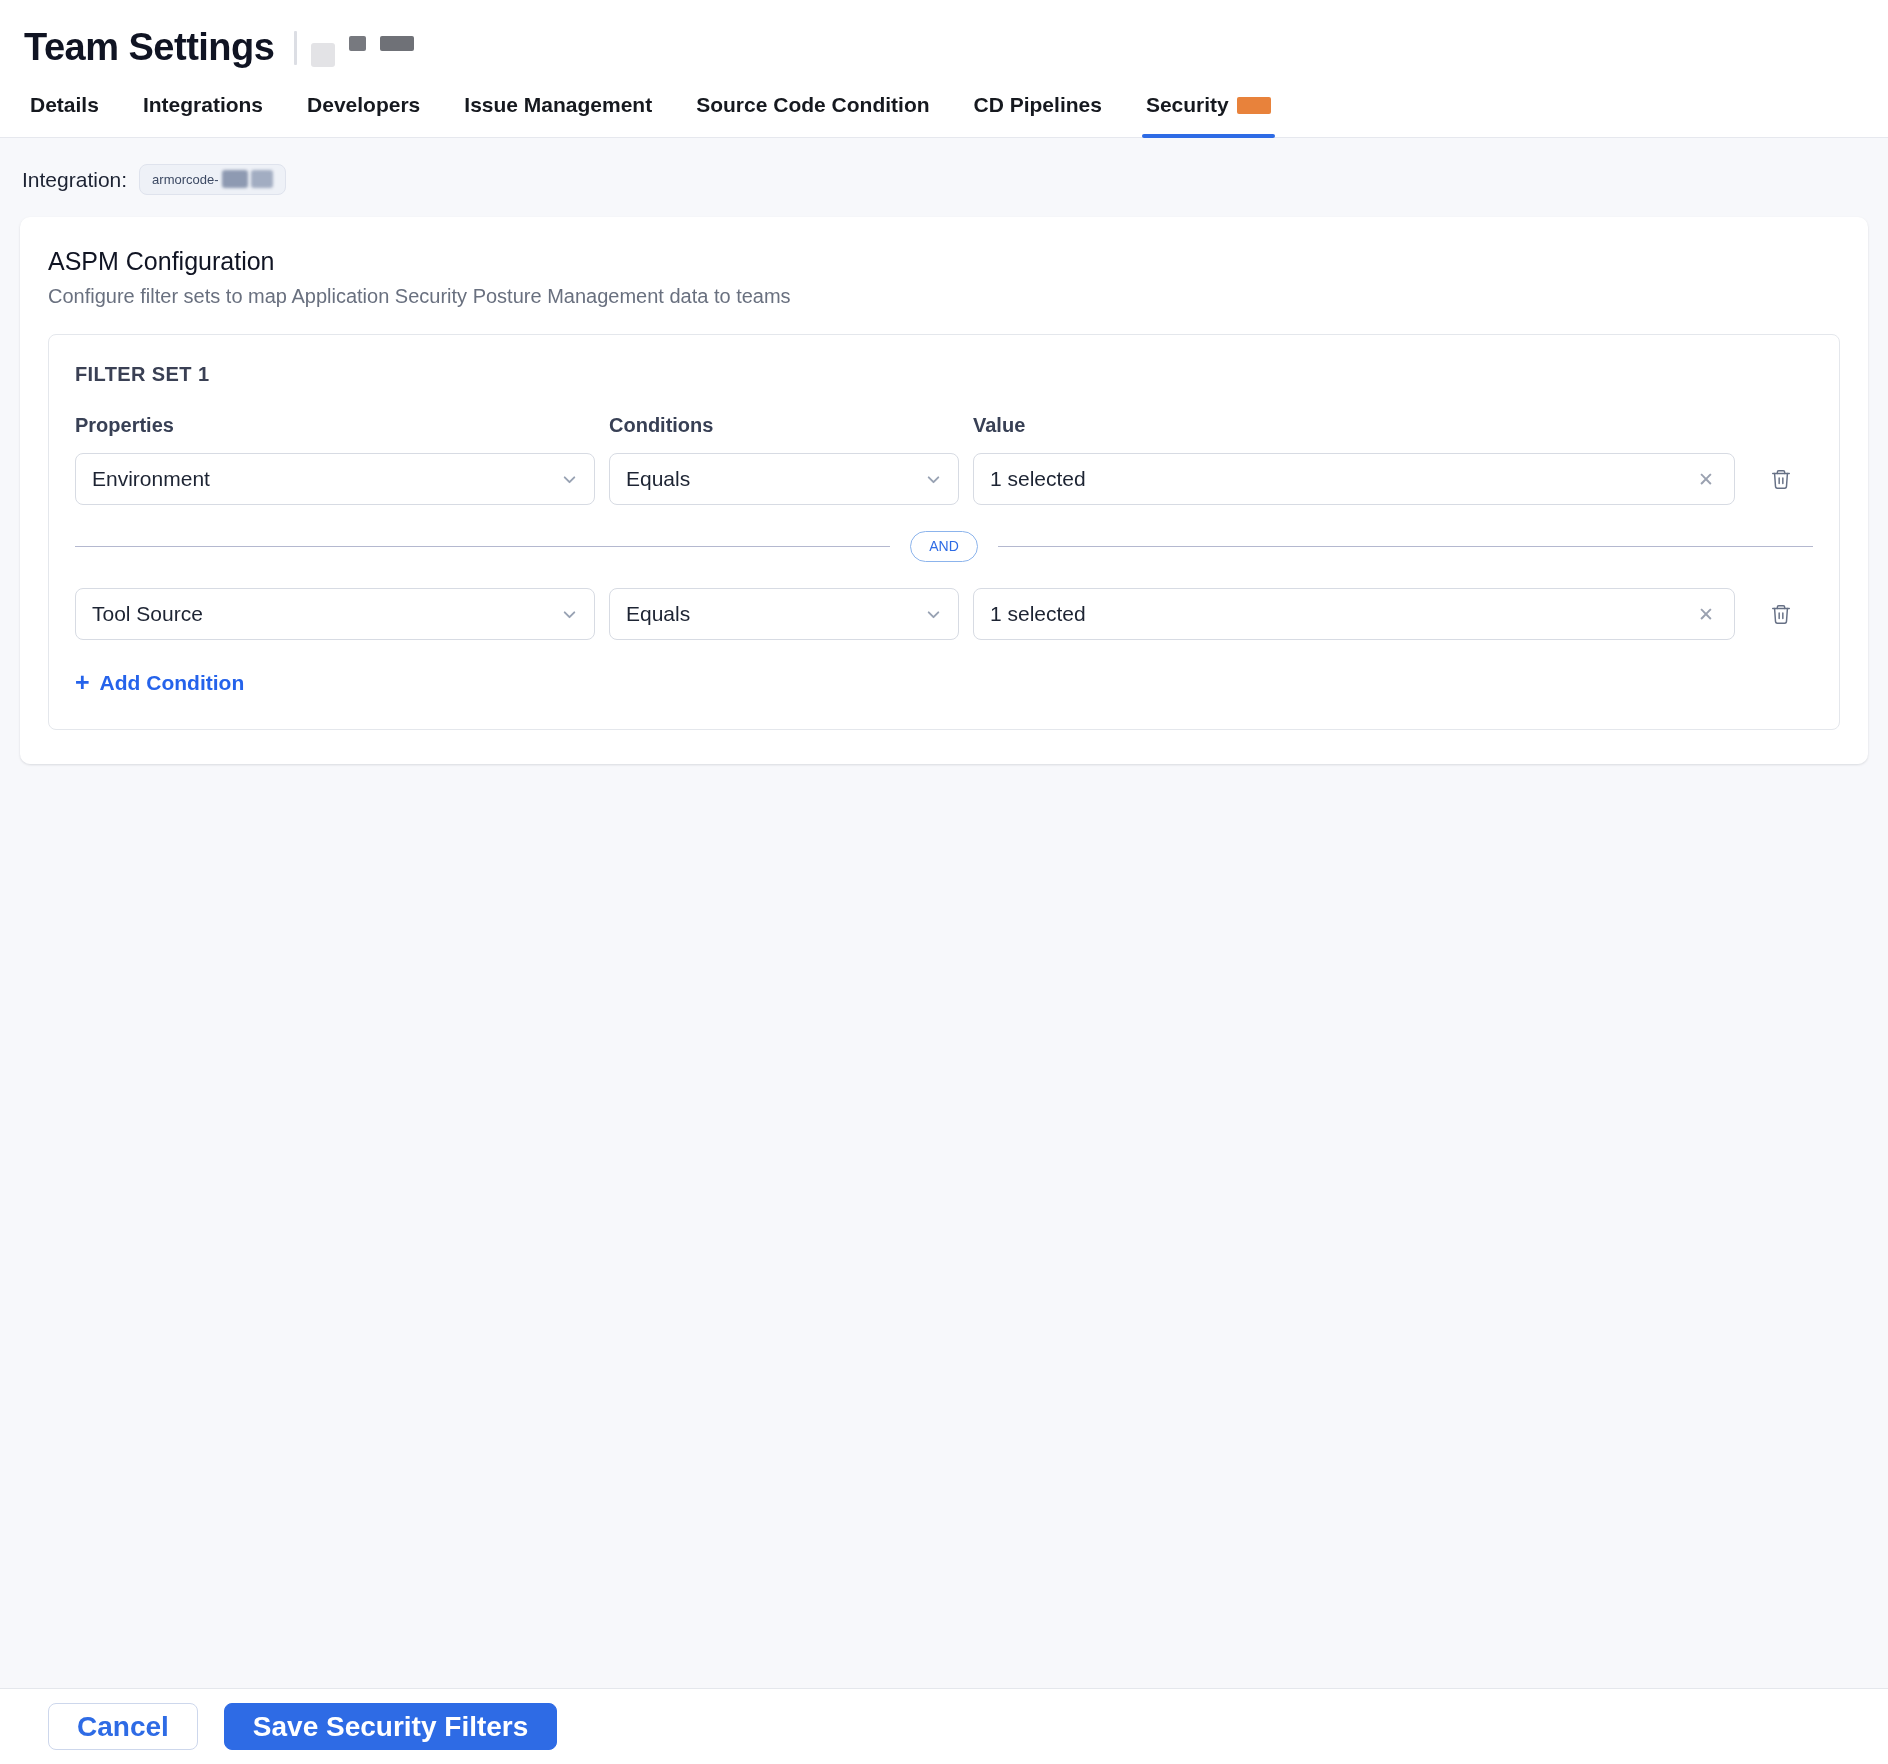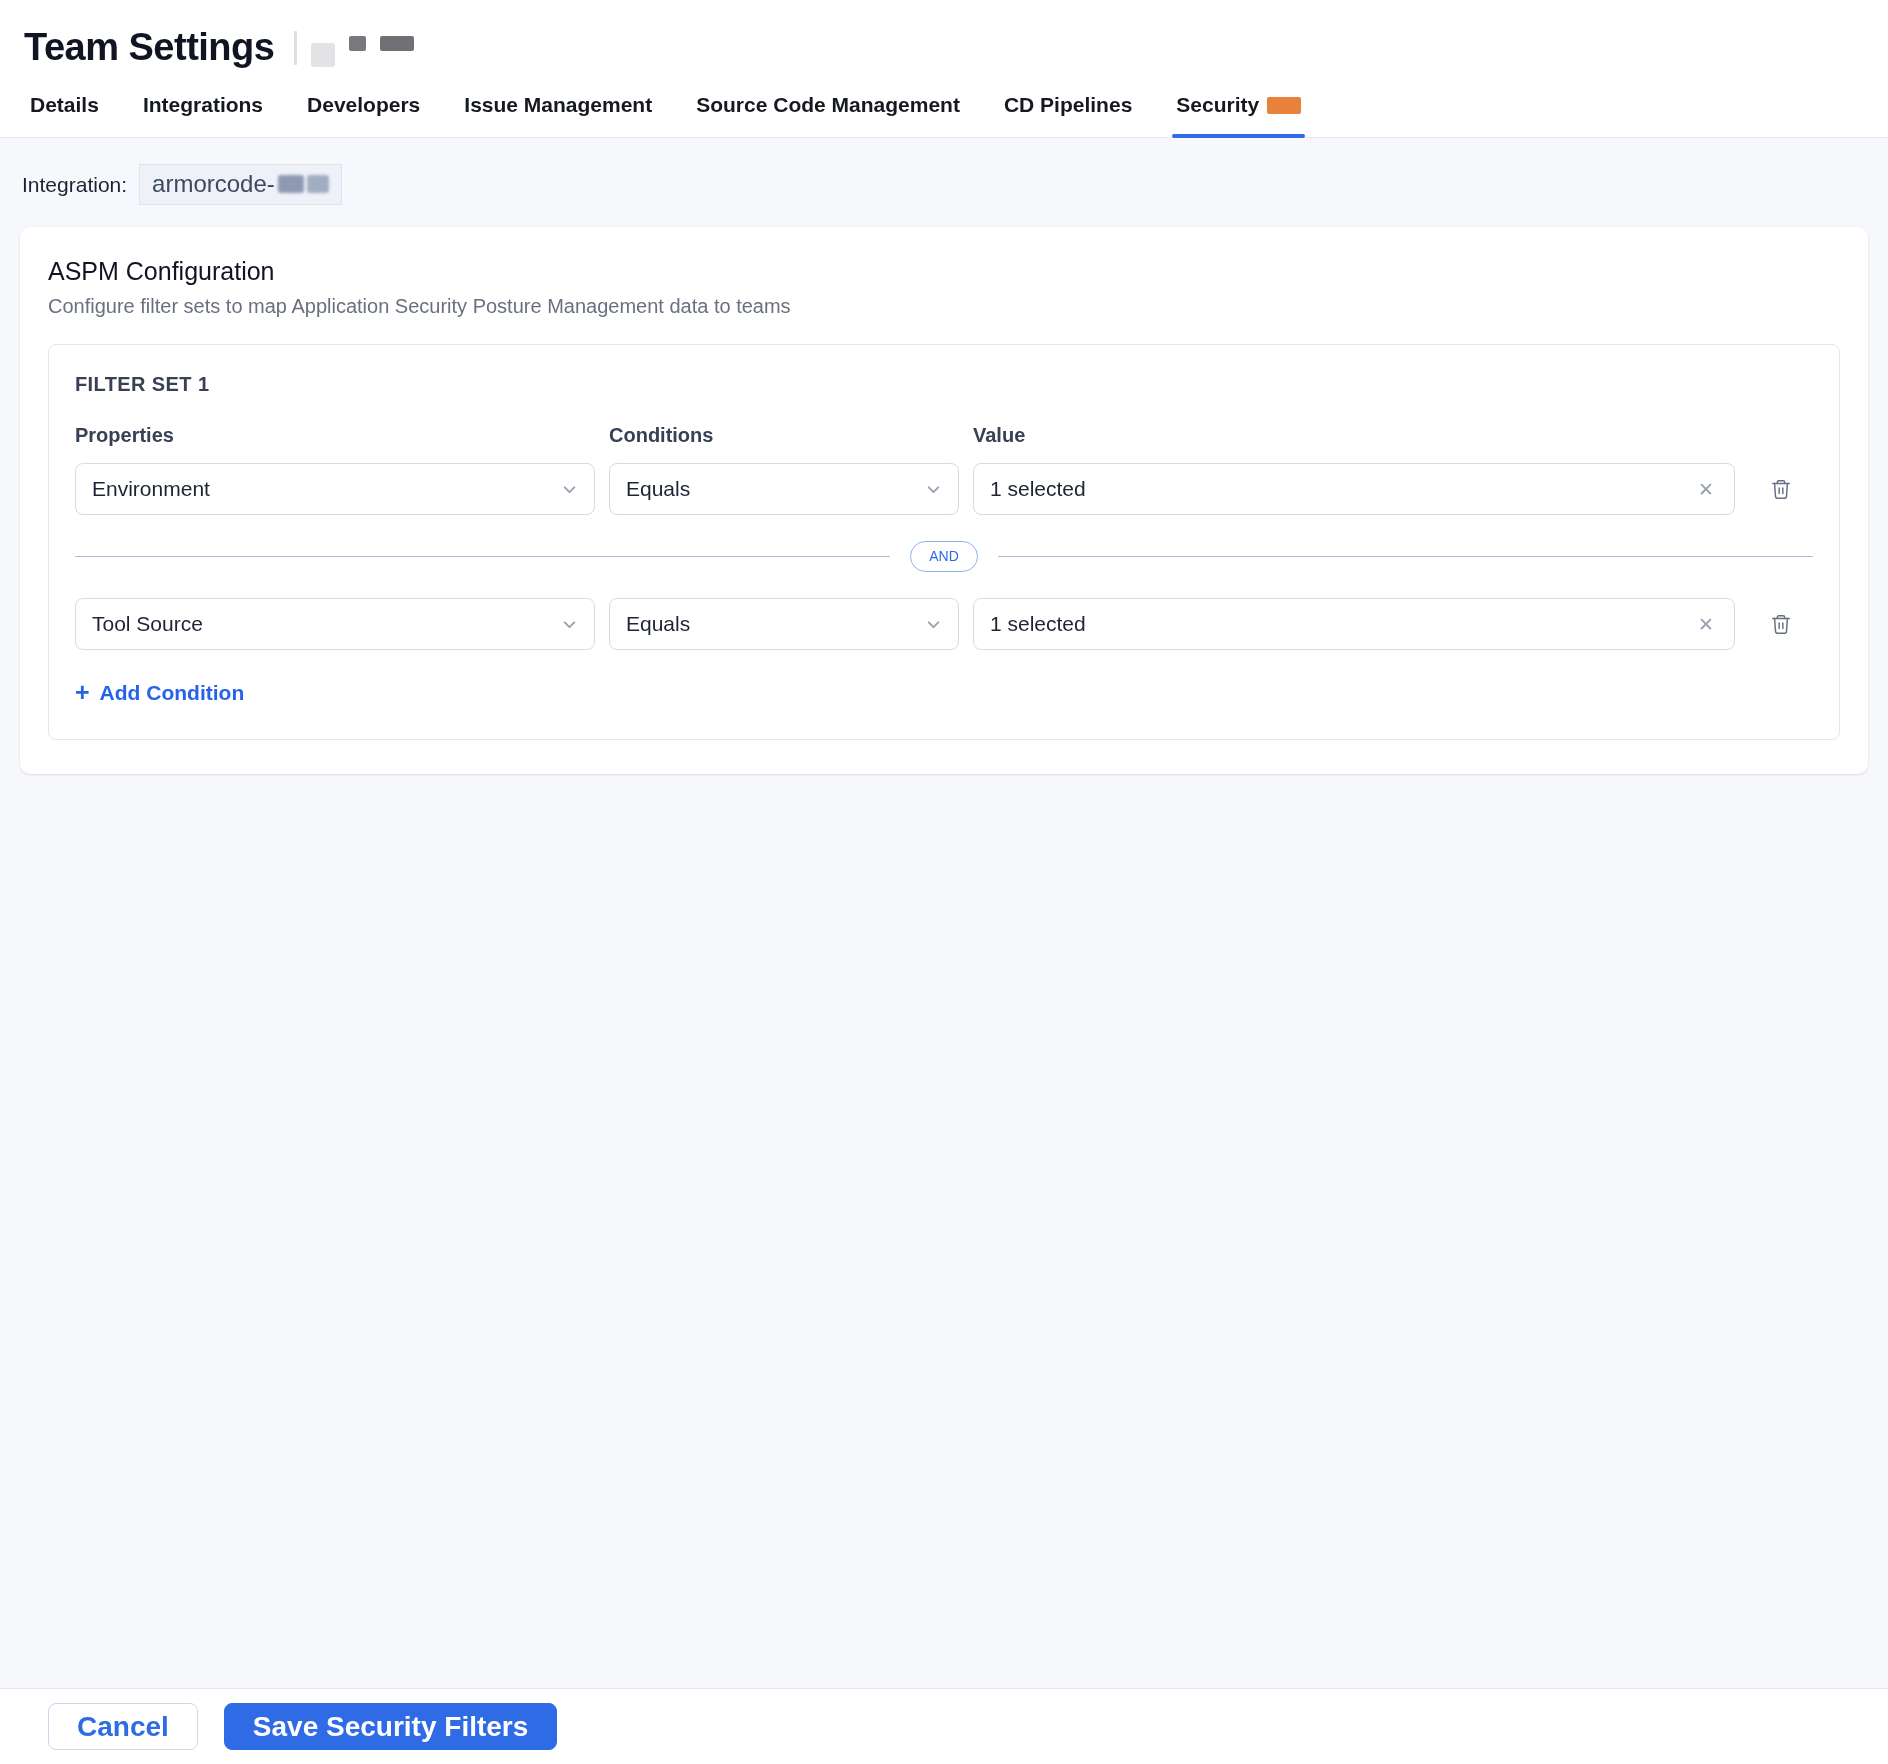--- a/index.html
+++ b/index.html
@@ -42,22 +42,22 @@
   }
   .tab-badge { width: 34px; height: 17px; background: #e8823b; border-radius: 2px; }
 
   
   .integration-row {
     display: flex; align-items: center; gap: 12px;
     padding: 26px 22px 0; font-size: 21px; color: #1d2333;
   }
   .integration-chip {
     display: inline-flex; align-items: center; gap: 3px;
-    background: #eef1f7; border: 1px solid #dfe3ed; border-radius: 0;
-    padding: 5px 12px 6px; font-size: 24px; color: #3c4963; cursor: default;
+    background: #eef1f7; border: 1px solid #dfe3ed; border-radius: 8px;
+    padding: 5px 12px 6px; font-size: 13px; color: #3c4963; cursor: default;
   }
   .chip-redact-1 { width: 26px; height: 18px; background: #8e9ab2; border-radius: 3px; filter: blur(1.5px); }
   .chip-redact-2 { width: 22px; height: 18px; background: #a2adc2; border-radius: 3px; filter: blur(1.5px); }
 
   
   .card {
     margin: 22px 20px 0;
     background: #ffffff; border-radius: 10px;
     box-shadow: 0 1px 2px rgba(16,24,40,.05), 0 1px 3px rgba(16,24,40,.08);
     padding: 30px 28px 34px;
@@ -147,21 +147,21 @@
     <div class="tab">
       <span>Integrations</span>
     </div>
     <div class="tab">
       <span>Developers</span>
     </div>
     <div class="tab">
       <span>Issue Management</span>
     </div>
     <div class="tab">
-      <span>Source Code Management</span>
+      <span>Source Code Condition</span>
     </div>
     <div class="tab">
       <span>CD Pipelines</span>
     </div>
     <div class="tab active">
       <span>Security</span>
       <span class="tab-badge"></span>
     </div>
   </div>
 </div>

